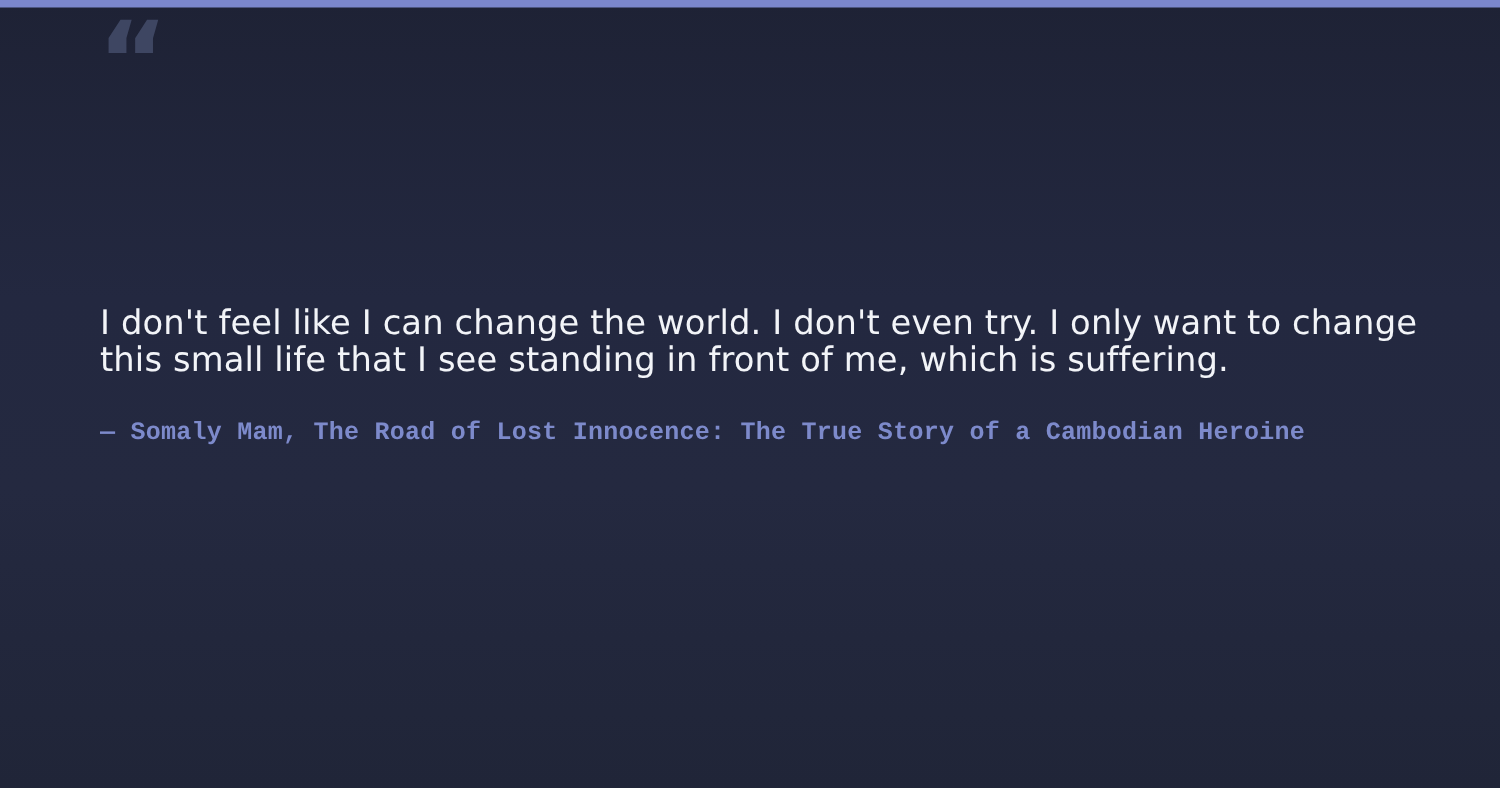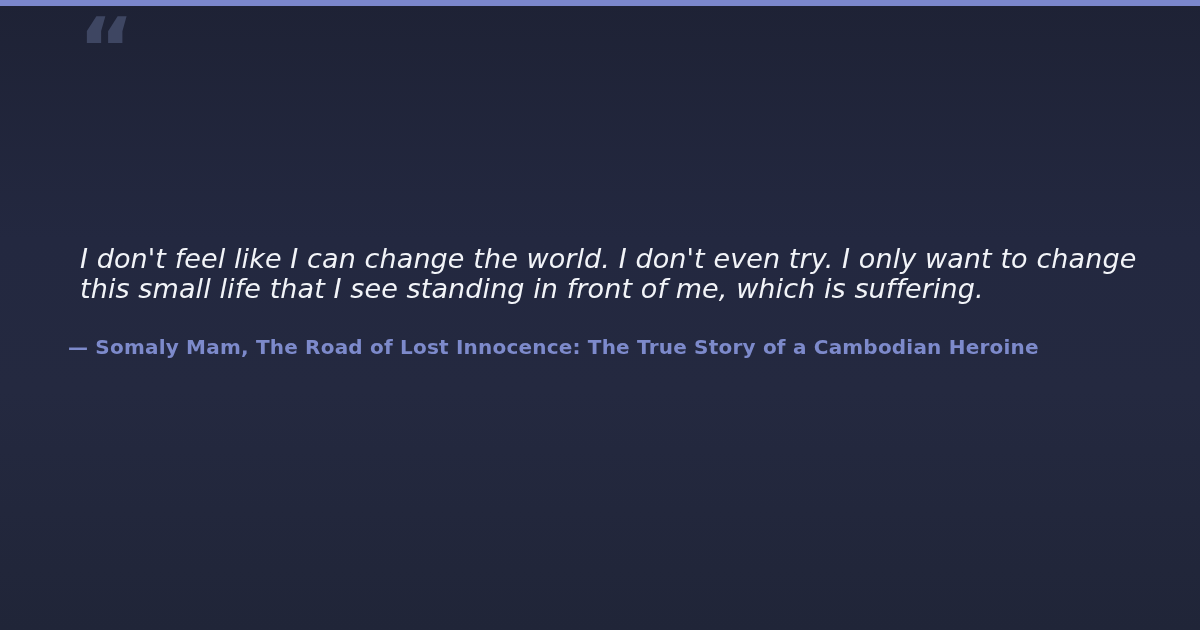--- a/index.html
+++ b/index.html
@@ -61,31 +61,31 @@
     width: 1060px;
   }
   .quote-text {
     margin: 0;
     font-size: 27px;
     font-weight: 400;
     line-height: 30px;
     color: #f2f4f8;
     letter-spacing: 0.1px;
     white-space: pre-wrap;
-    font-style: italic;
   }
 
   
   .attribution-wrap {
     position: absolute;
-    left: 68px;
+    left: 80px;
     top: 333px;
     width: 1120px;
     height: 30px;
     overflow: hidden;
+    font-family: Liberation Mono, monospace;
   }
   .attribution {
     margin: 0;
     font-size: 20px;
     font-weight: 700;
     line-height: 28px;
     color: #7d8acb;
     white-space: nowrap;
     letter-spacing: 0.2px;
   }

